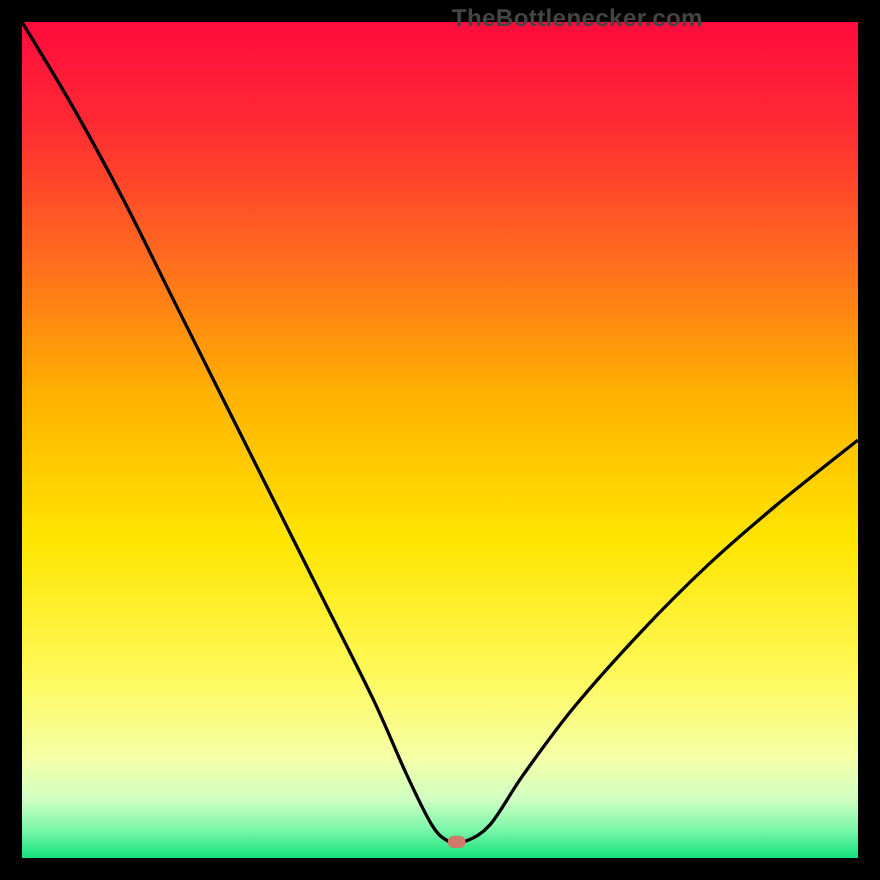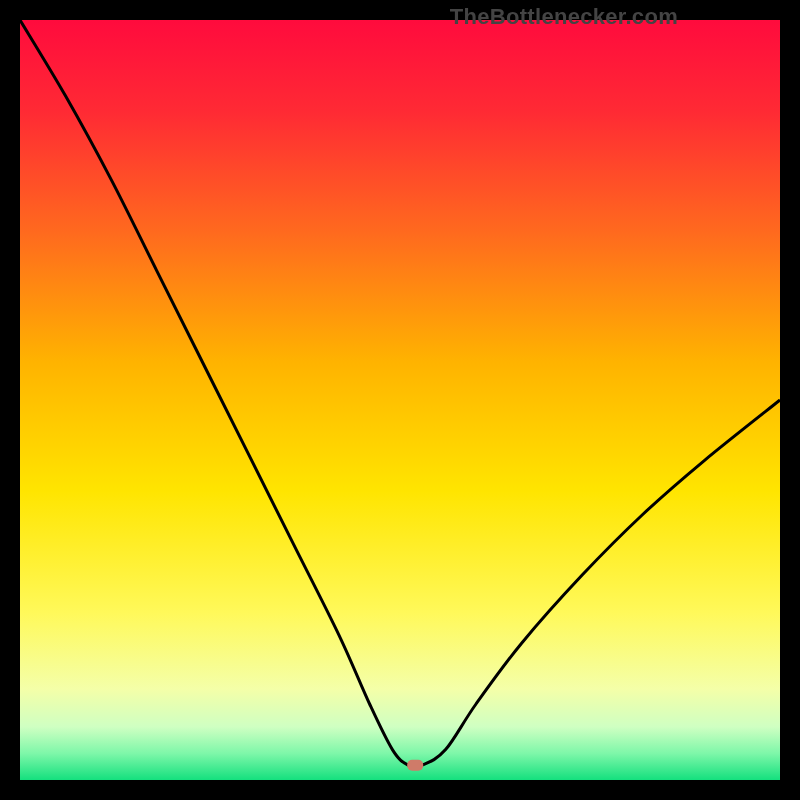--- a/index.html
+++ b/index.html
@@ -9,21 +9,20 @@
     height: 800px;
     background: #000;
     overflow: hidden;
     font-family: Arial, Helvetica, sans-serif;
   }
   .frame {
     position: relative;
     width: 653px;
     height: 800px;
     background: #000;
-    padding-left: 39px;
   }
   .watermark {
     position: absolute;
     top: 4px;
     right: 14px;
     color: #444;
     font-size: 22px;
     font-weight: 600;
     letter-spacing: 0.3px;
     z-index: 5;

